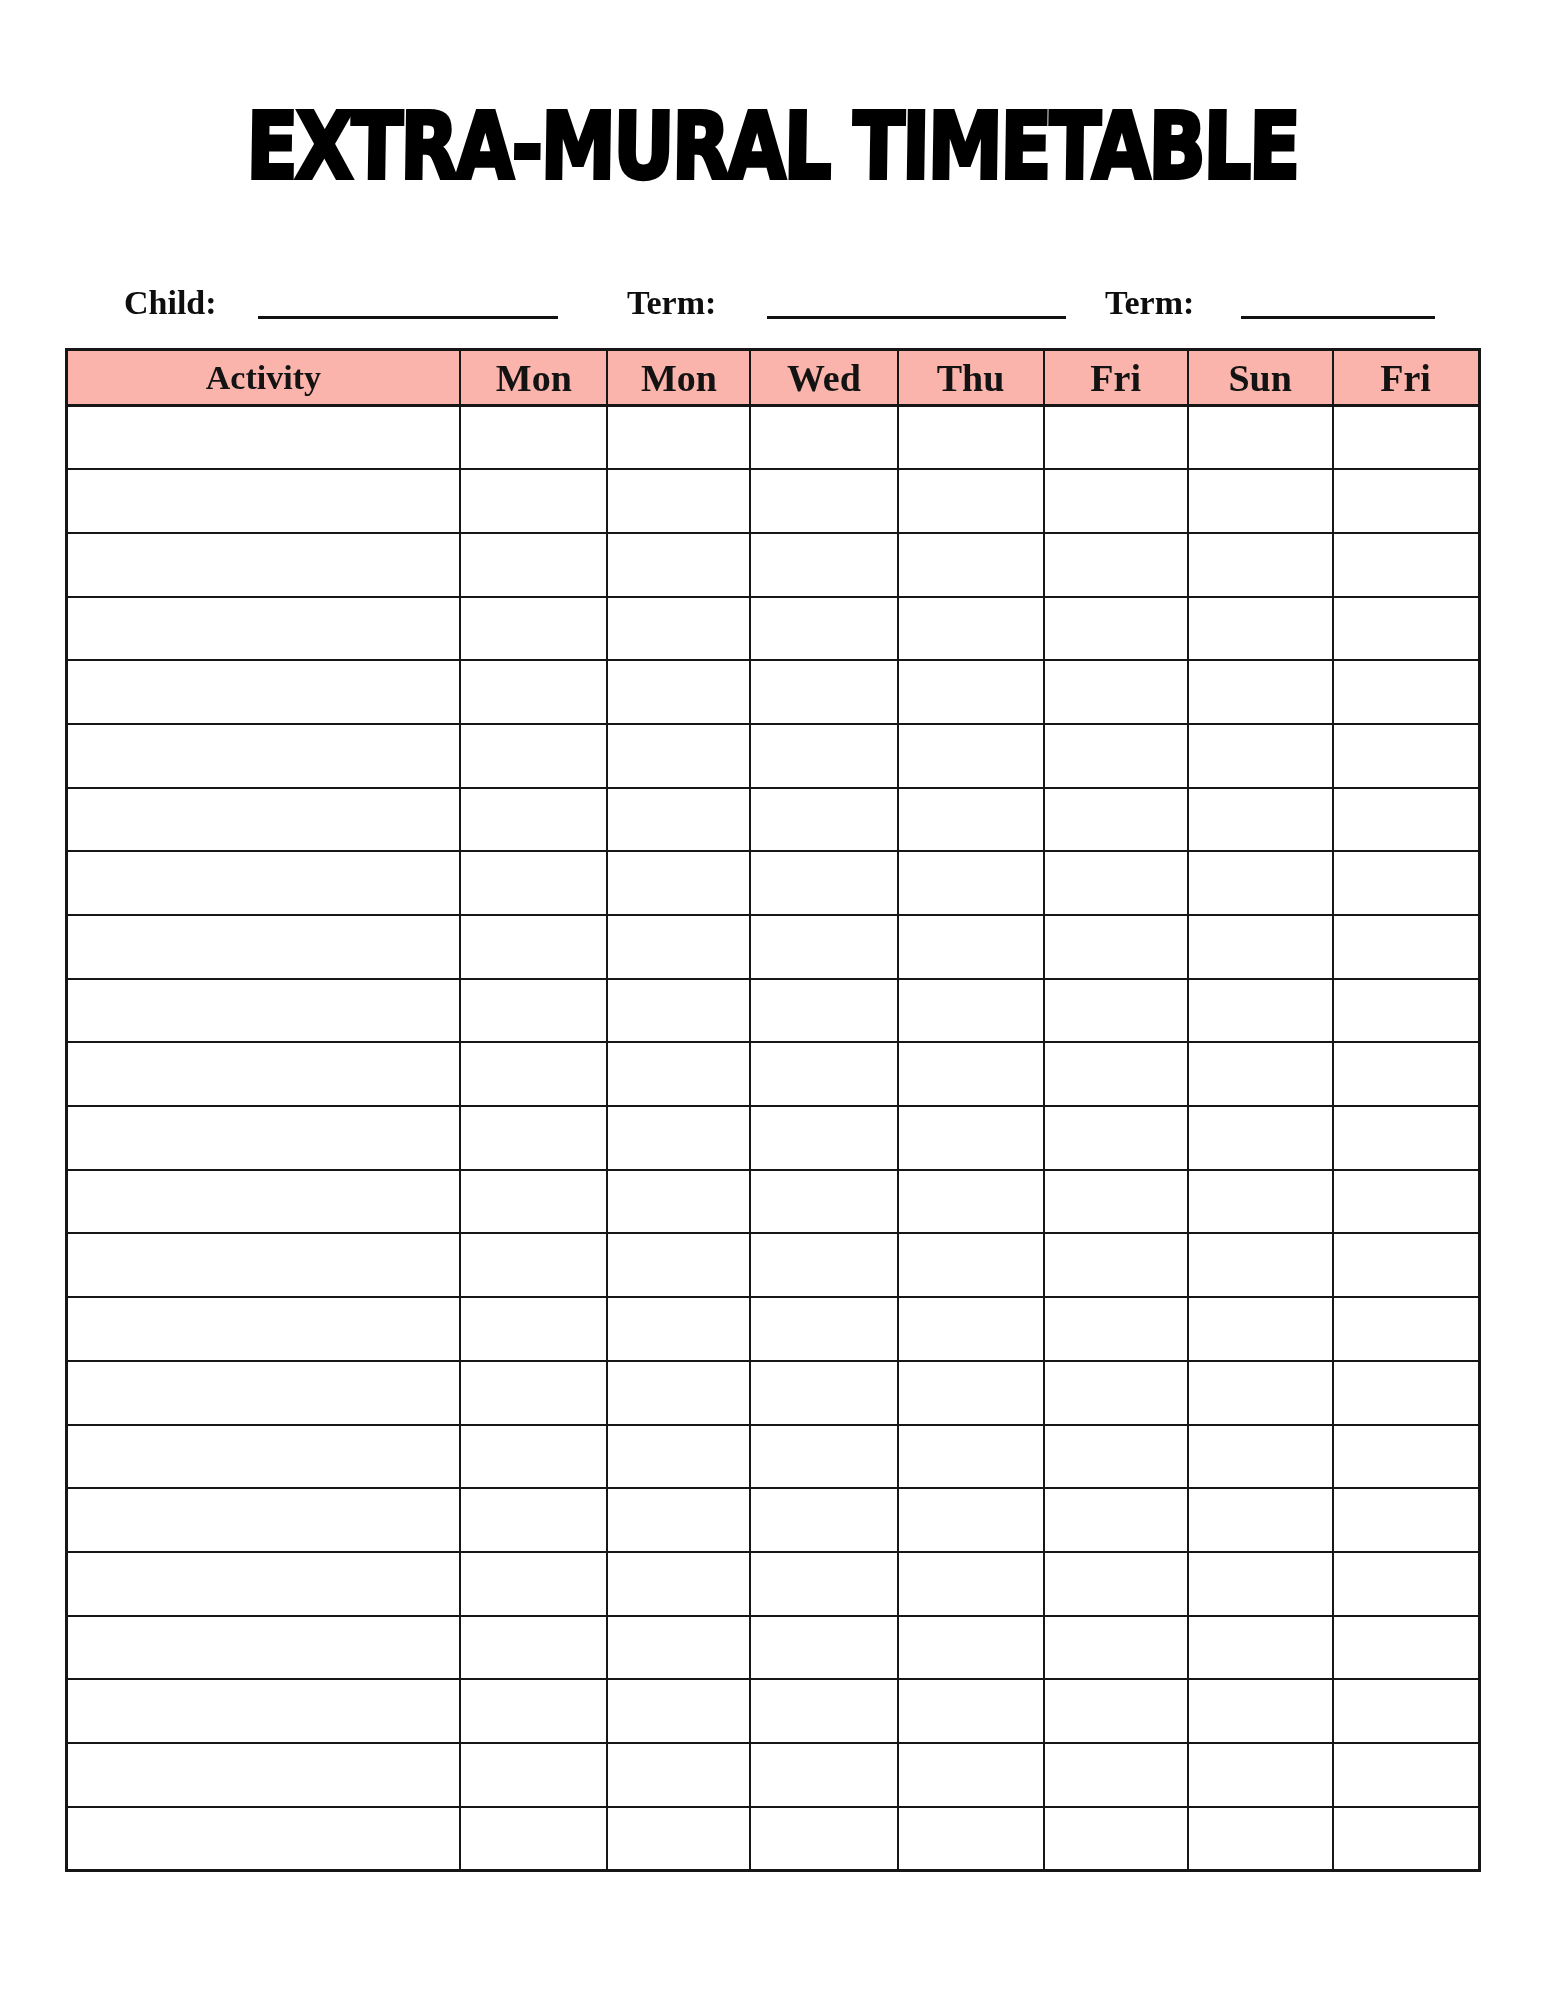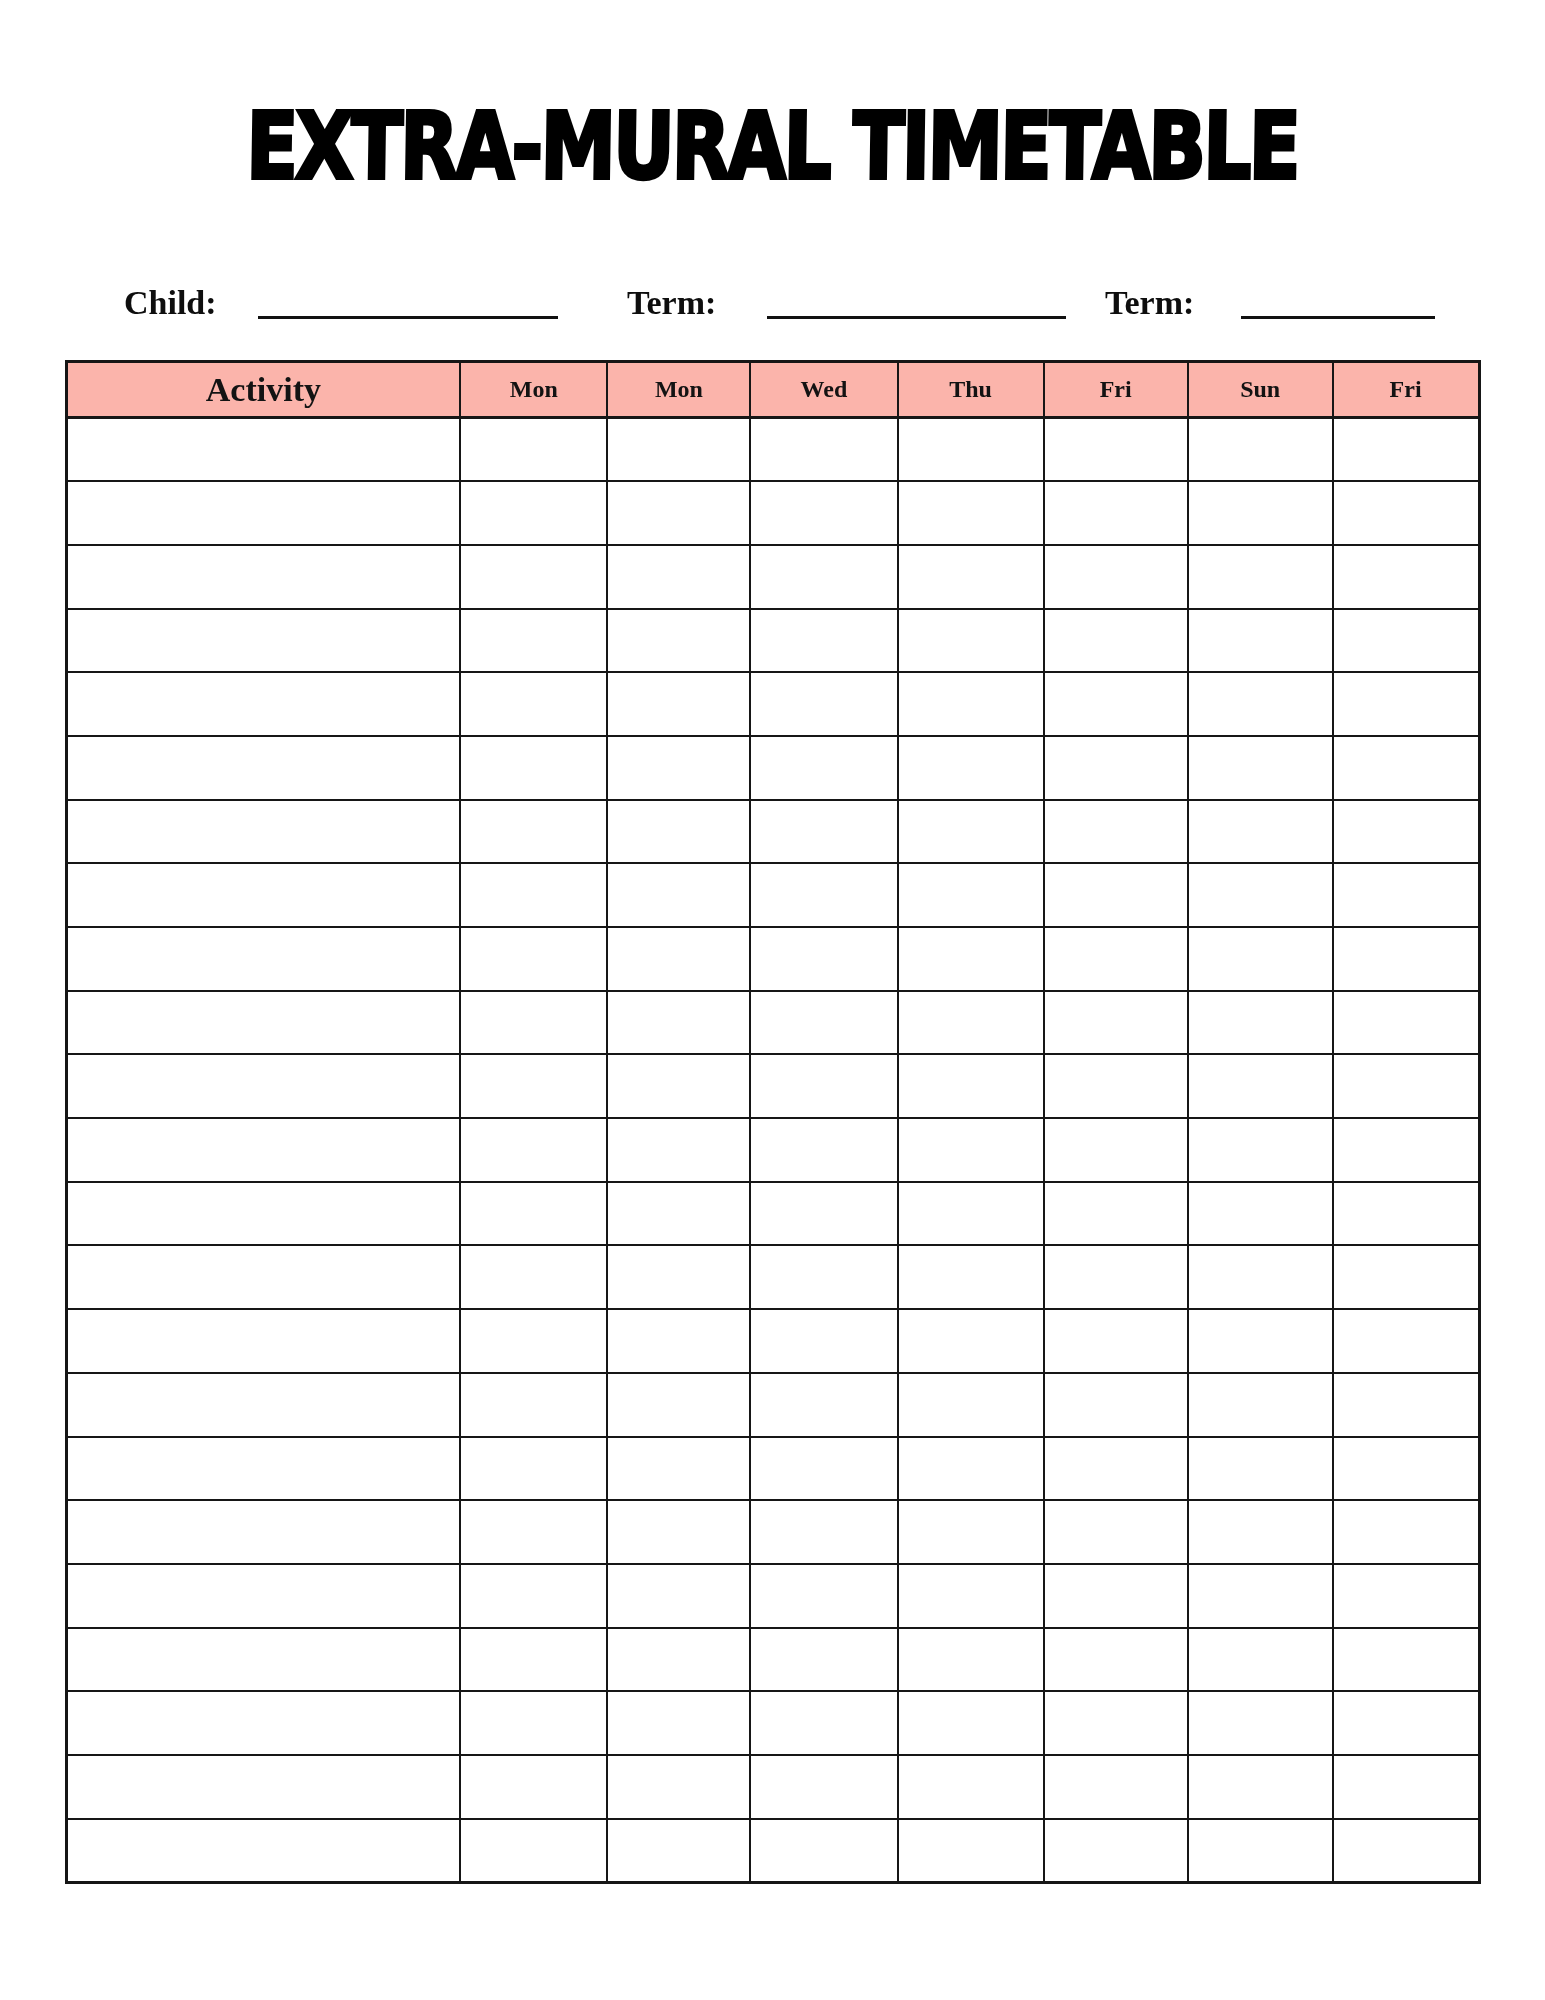--- a/index.html
+++ b/index.html
@@ -56,41 +56,41 @@
     border-bottom:3px solid #111;
     position:relative;
     top:5px;
   }
   .fline-child{width:338px;margin-left:8px;margin-right:36px;}
   .fline-grade{width:336px;margin-left:18px;margin-right:6px;}
   .fline-term{width:218px;margin-left:14px;}
   
   table.timetable{
     width:1416px;
-    margin:30px auto 0;
+    margin:18px auto 0;
     border-collapse:collapse;
     table-layout:fixed;
   }
   table.timetable,
   table.timetable th,
   table.timetable td{
     border:2px solid var(--border);
   }
   table.timetable{border-width:3px;}
   table.timetable thead th{
     background:var(--header-bg);
     height:56px;
     border-bottom-width:3px;
     font-weight:bold;
     text-align:center;
     vertical-align:middle;
     color:#131313;
   }
   th.col-activity{font-size:34px;}
-  th.col-day{font-size:24px;}
+  th.col-day{font-size:38px;}
   table.timetable tbody td{
     height:63.7px;
     background:#ffffff;
   }
 </style>
 </head>
 <body>
 
 <div class="page">
 

